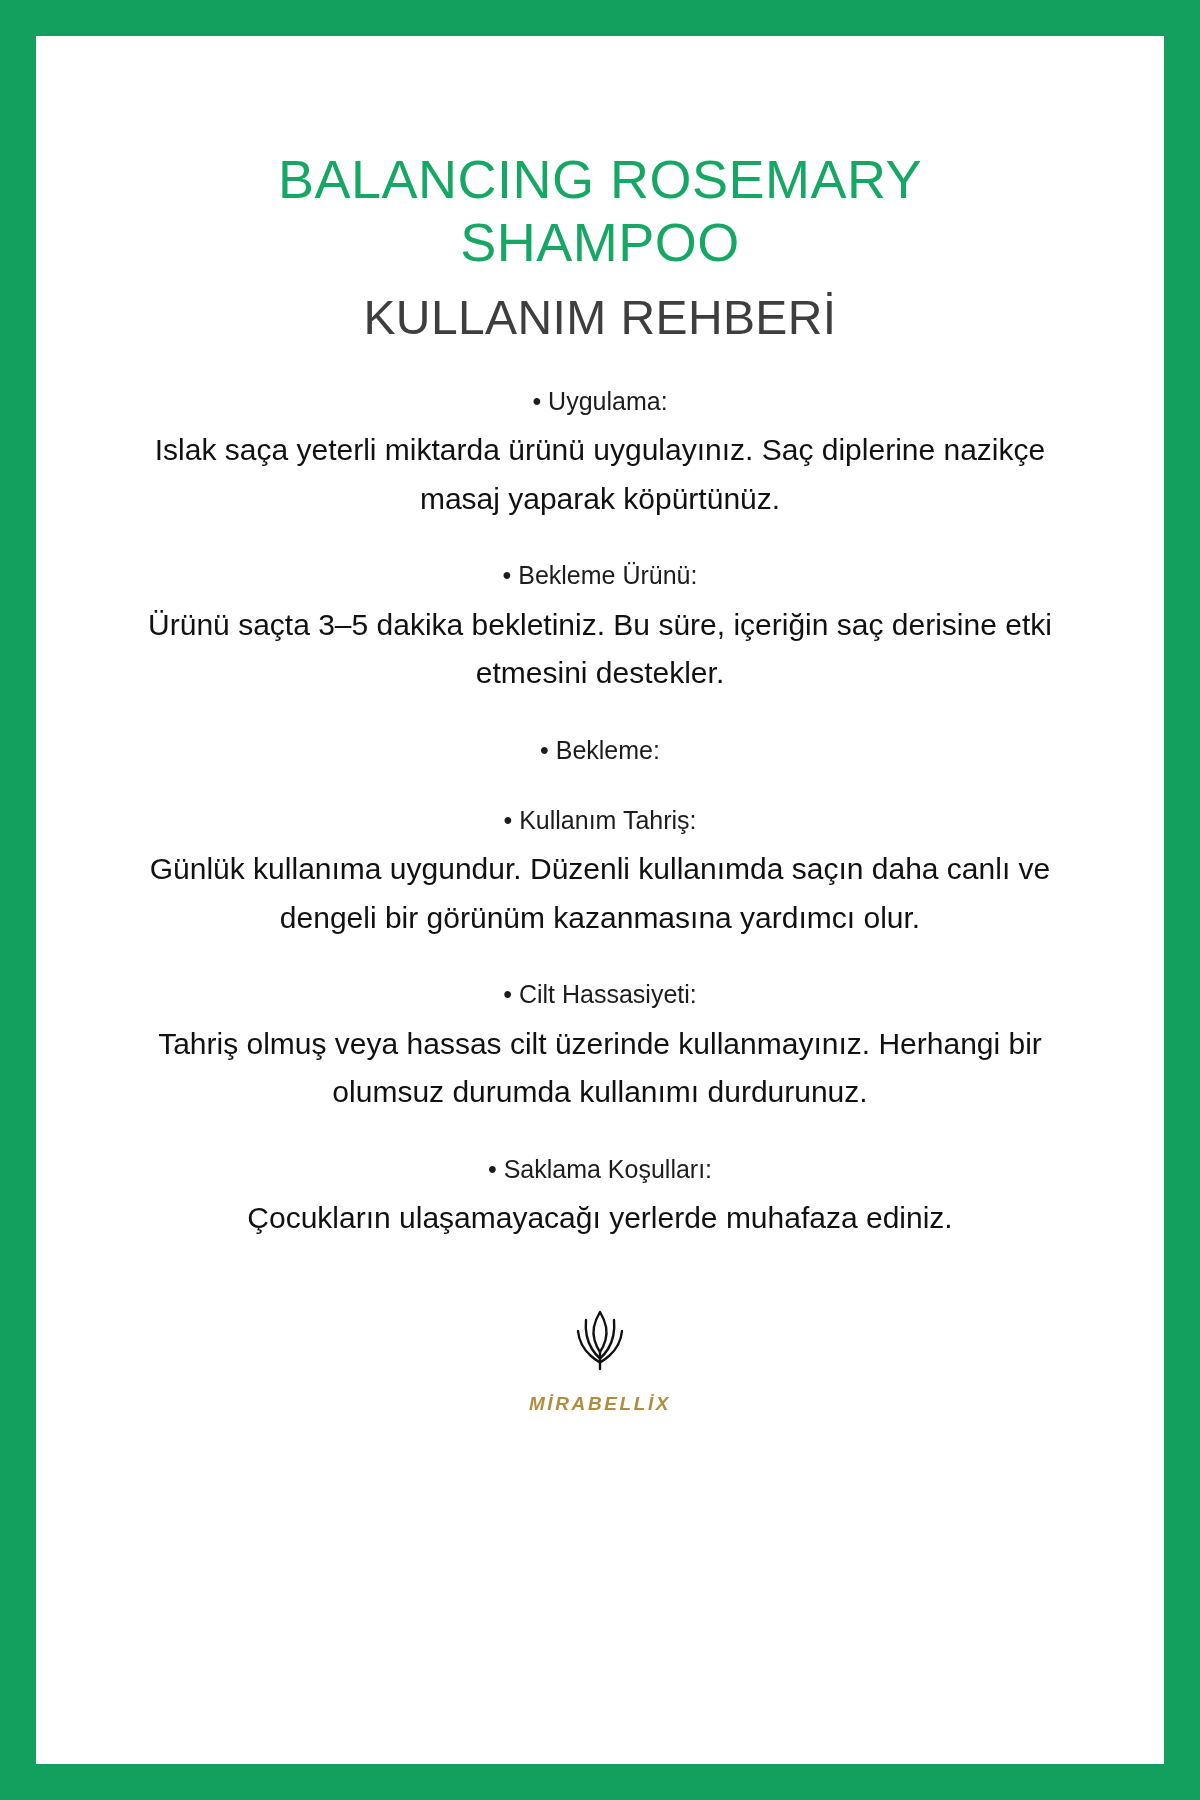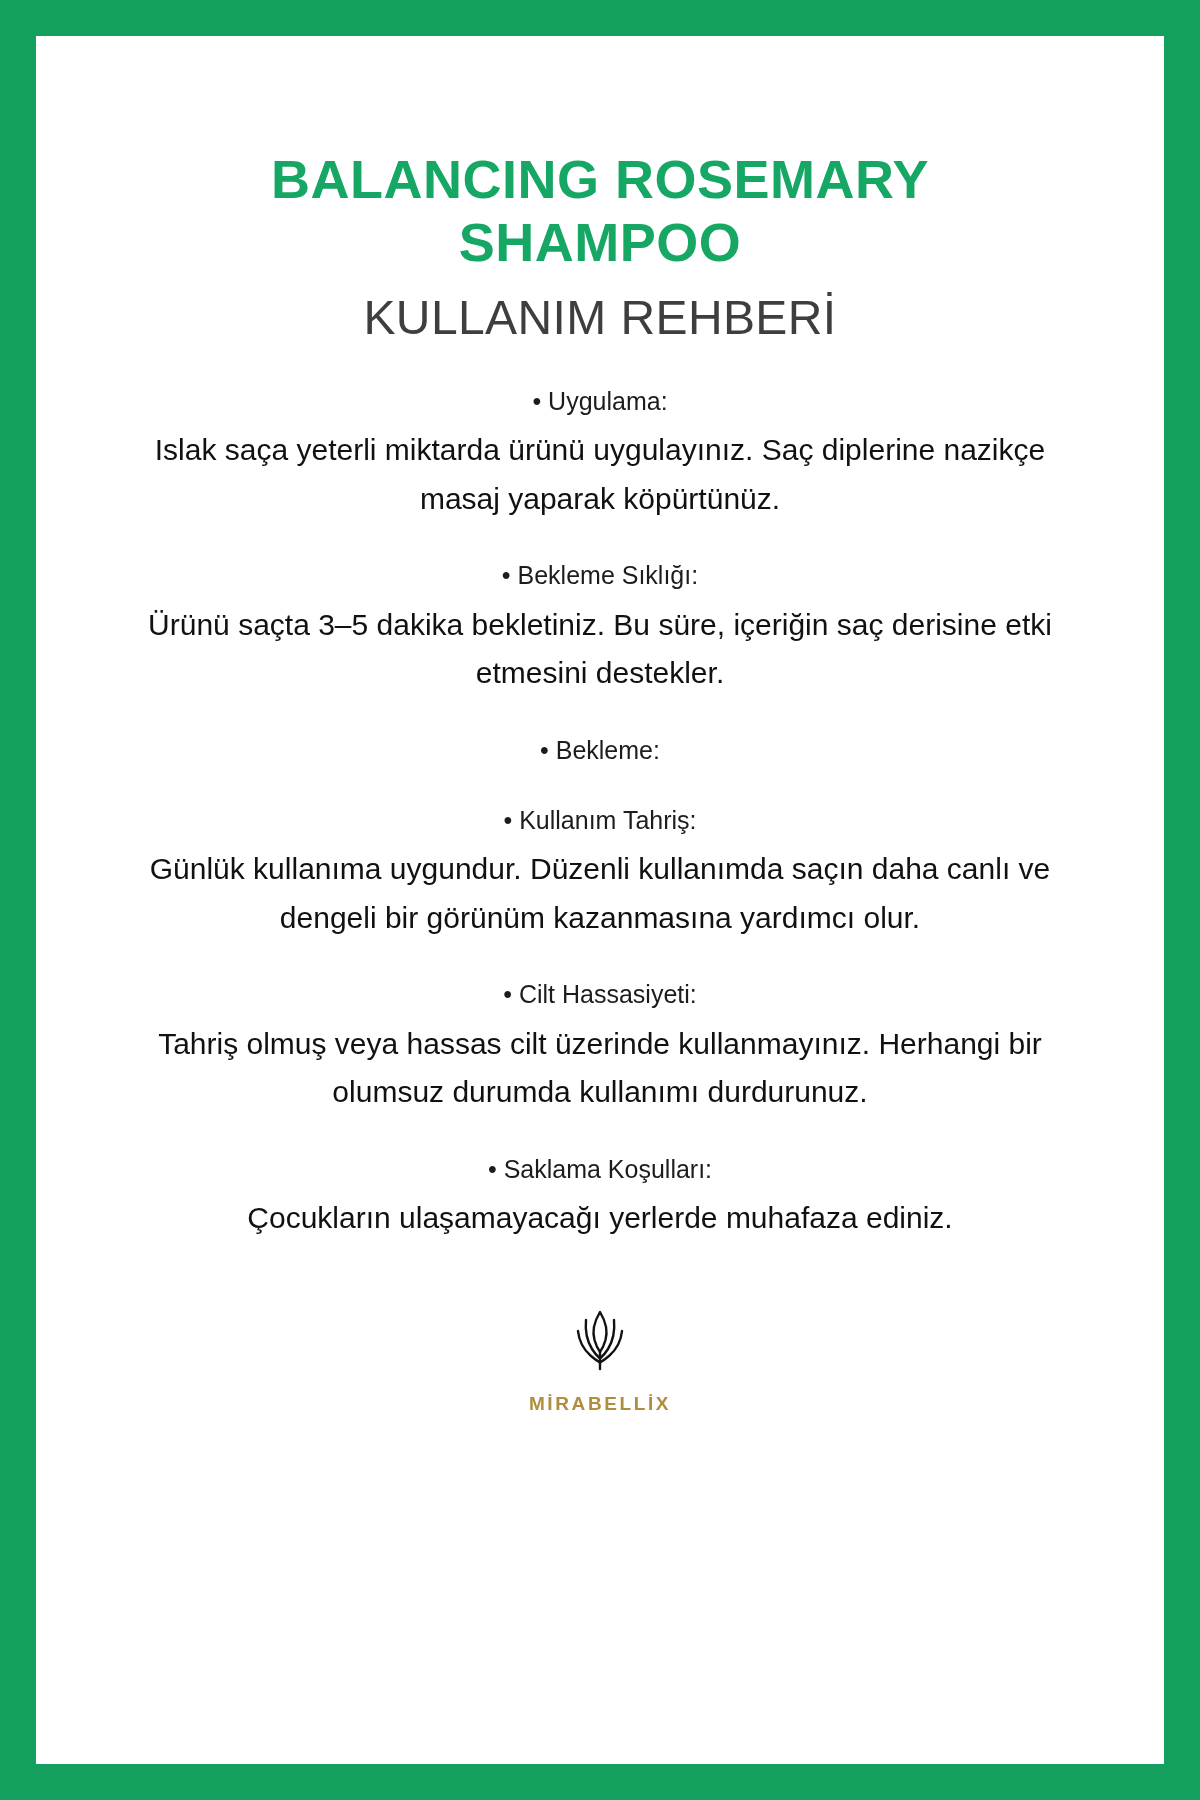--- a/index.html
+++ b/index.html
@@ -18,21 +18,21 @@
   }
   .inner {
     position:absolute;
     left:0; right:0; top:0;
     padding:0 90px;
     text-align:center;
   }
   .title {
     margin-top:112px;
     font-size:54px;
-    font-weight:700;
+    font-weight:400;
     letter-spacing:0.5px;
     line-height:1.16;
     color:#16a765;
     text-transform:uppercase;
   }
   .title .line2 { display:block; }
   .subtitle {
     margin-top:16px;
     font-size:48px;
     font-weight:400;
@@ -62,20 +62,21 @@
     margin-top:60px;
     text-align:center;
   }
   .logo-mark { display:inline-block; line-height:0; }
   .logo-name {
     margin-top:8px;
     font-size:19px;
     letter-spacing:2.6px;
     color:#b08d3f;
     font-weight:600;
+    font-style:italic;
   }
 </style>
 </head>
 <body>
 
 <div class="page">
   <div class="inner">
 
     <h1 class="title">
       <span>BALANCING ROSEMARY</span>
@@ -85,21 +86,21 @@
     <h2 class="subtitle">KULLANIM REHBERİ</h2>
 
     <div class="sections">
 
       <div class="section">
         <div class="sec-head">• Uygulama:</div>
         <div class="sec-body">Islak saça yeterli miktarda ürünü uygulayınız. Saç diplerine nazikçe masaj yaparak köpürtünüz.</div>
       </div>
 
       <div class="section">
-        <div class="sec-head">• Bekleme Sıklığı:</div>
+        <div class="sec-head">• Bekleme Ürünü:</div>
         <div class="sec-body">Ürünü saçta 3–5 dakika bekletiniz. Bu süre, içeriğin saç derisine etki etmesini destekler.</div>
       </div>
 
       <div class="section">
         <div class="sec-head">• Bekleme:</div>
       </div>
 
       <div class="section">
         <div class="sec-head">• Kullanım Tahriş:</div>
         <div class="sec-body">Günlük kullanıma uygundur. Düzenli kullanımda saçın daha canlı ve dengeli bir görünüm kazanmasına yardımcı olur.</div>

